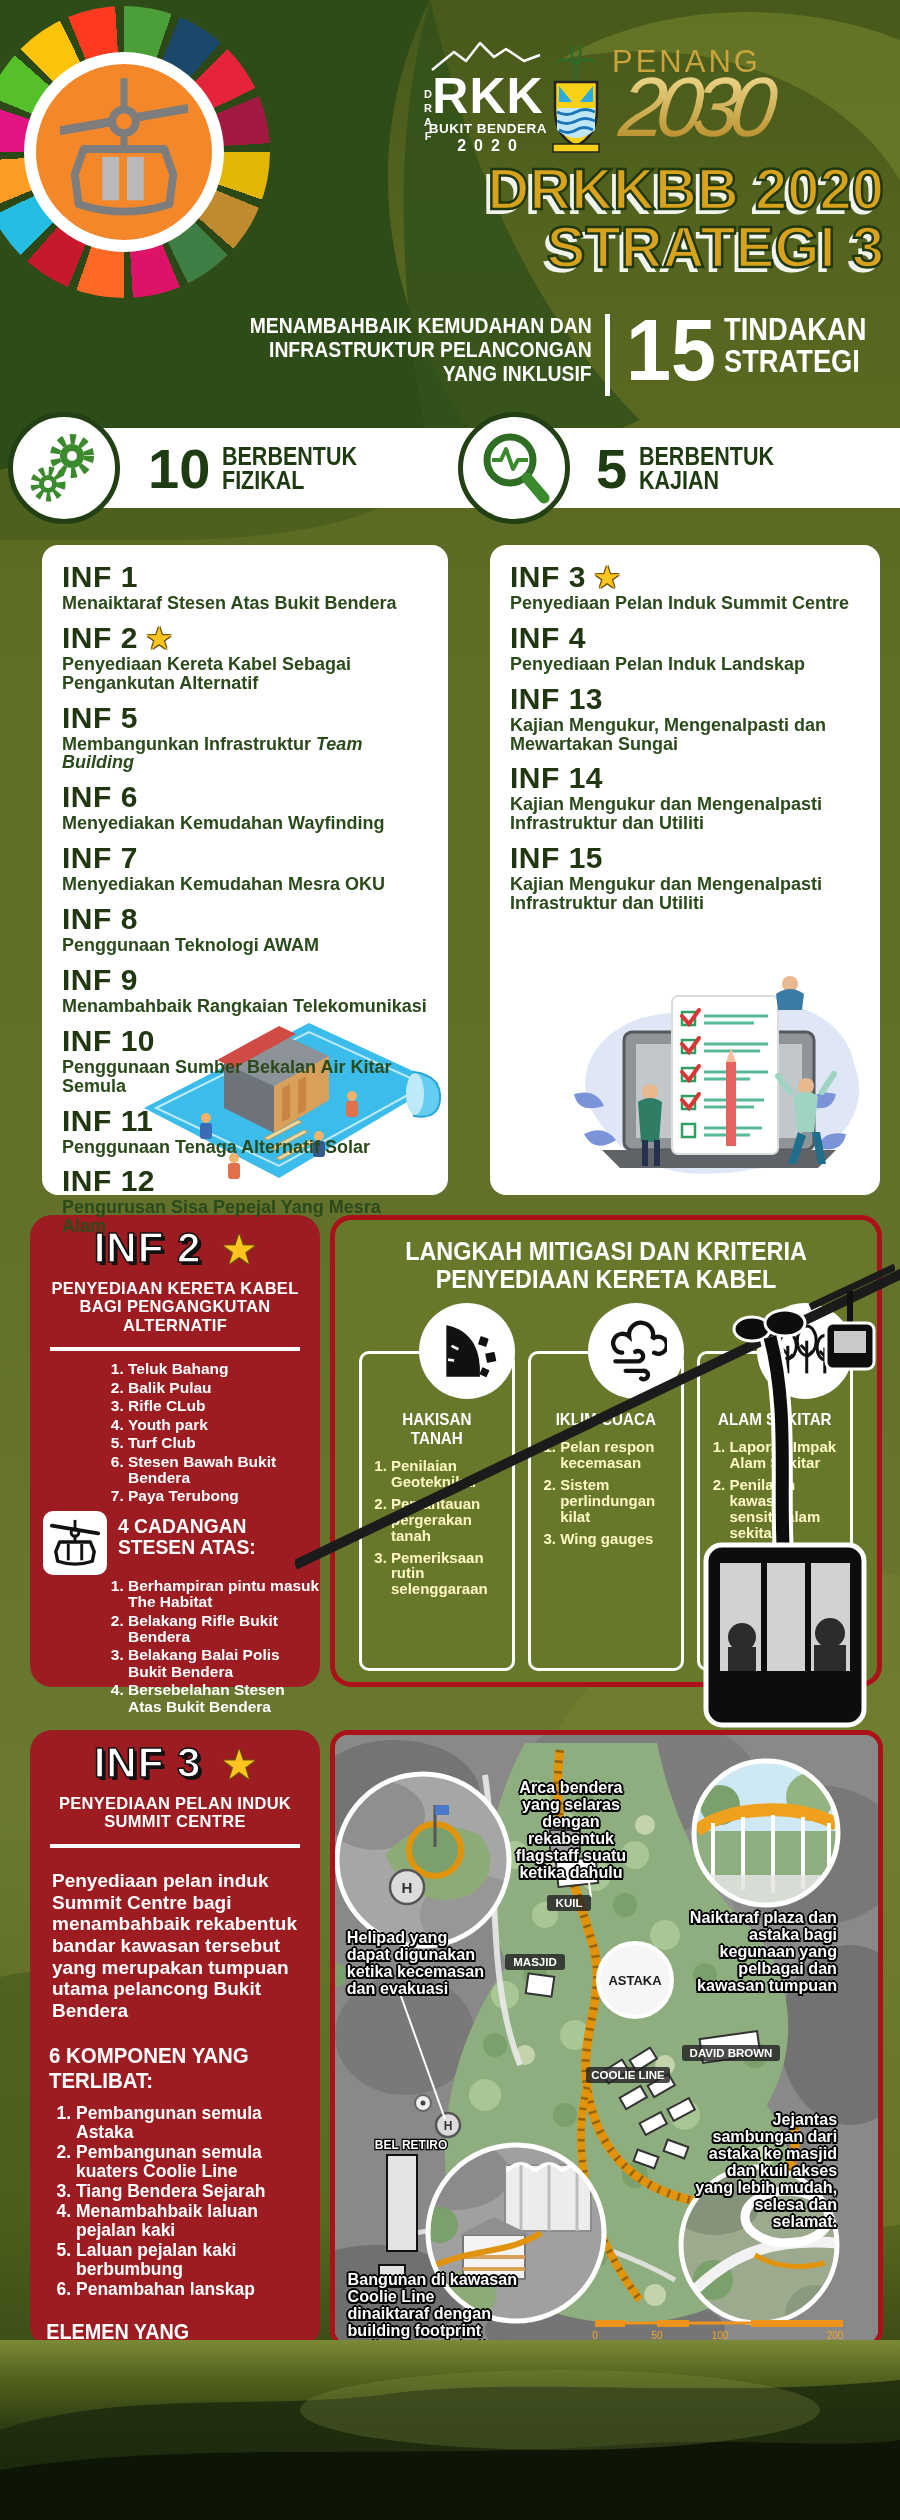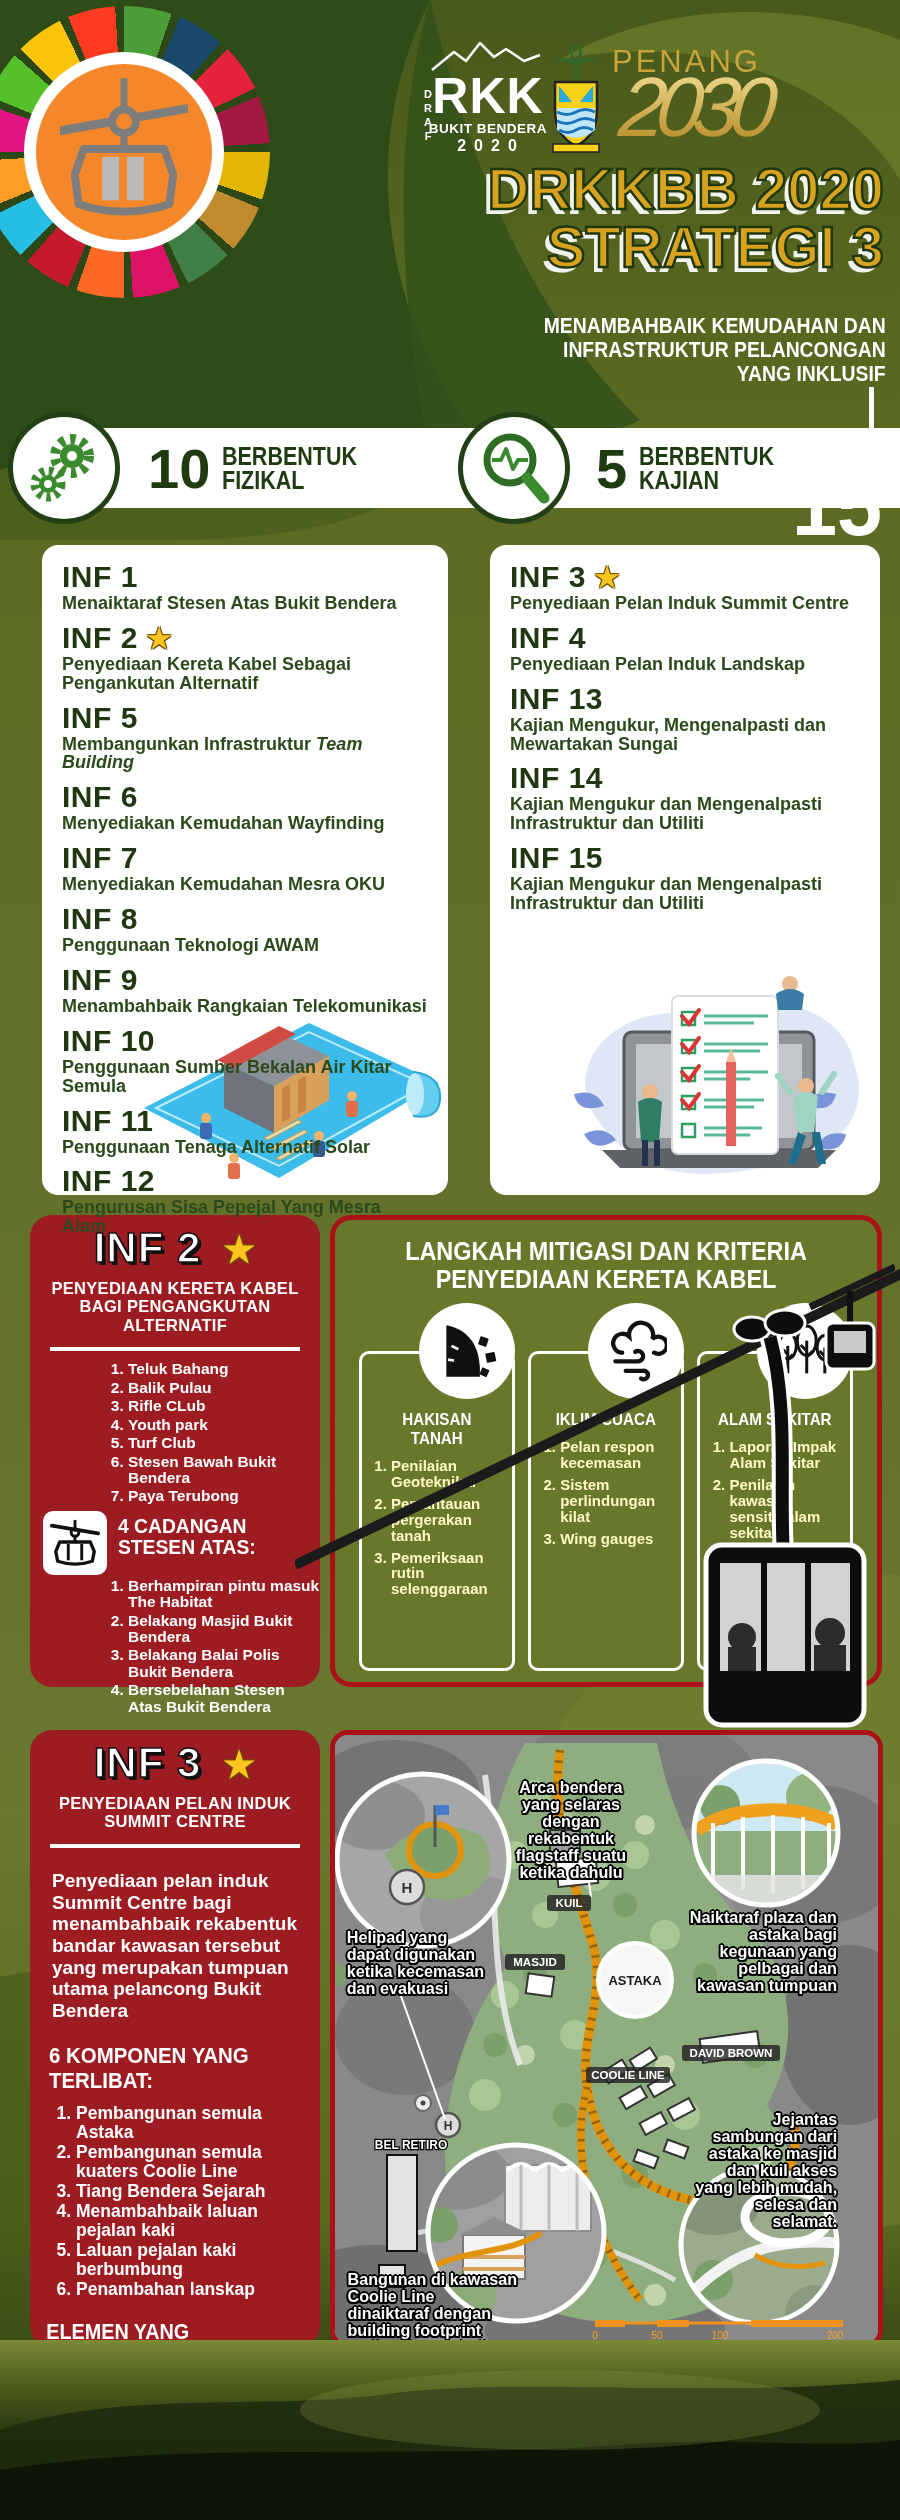--- a/index.html
+++ b/index.html
@@ -28,21 +28,21 @@
   .rkk-title{font-size:50px;font-weight:800;line-height:.9;letter-spacing:1px;}
   .rkk-sub{font-size:13.5px;font-weight:700;letter-spacing:.5px;margin-top:2px;}
   .rkk-year{font-size:16px;font-weight:700;letter-spacing:8px;margin-top:1px;margin-left:6px;}
   .p2030{left:612px;top:44px;width:280px;}
   .p2030-name{font-size:31px;letter-spacing:3px;font-weight:500;color:#c9a33c;}
   .p2030-year{font-size:84px;font-weight:300;font-style:italic;letter-spacing:-10px;line-height:.8;margin-top:-6px;margin-left:8px;
     background:linear-gradient(180deg,#ecd689,#b98f2c);-webkit-background-clip:text;background-clip:text;color:transparent;transform:skewX(-6deg);}
   .title{top:160px;right:16px;text-align:right;color:#d7a21d;font-weight:800;line-height:1.0;
     -webkit-text-stroke:2.5px #20380e;}
   .title .l{display:block;font-size:58px;letter-spacing:0px;text-shadow:-5px 5px 0 rgba(255,255,255,.92);}
-  .sub{top:314px;right:14px;display:flex;align-items:flex-end;color:#fff;flex-direction:column;}
+  .sub{top:314px;right:14px;display:flex;align-items:flex-start;color:#fff;}
   .sub-left{text-align:right;font-size:22px;font-weight:800;line-height:1.1;transform:scaleX(.88);transform-origin:right center;}
   .sub-div{width:5px;height:82px;background:#fff;margin:0 12px 0 14px;}
   .sub-count{font-size:88px;font-weight:800;line-height:.82;transform:scaleX(.92);}
   .sub-right{font-size:31px;font-weight:800;line-height:1.02;margin-left:4px;transform:scaleX(.88);transform-origin:left center;}
   
   .secbar{height:80px;background:#fff;border-radius:14px;display:flex;align-items:center;}
   .secnum{font-size:56px;font-weight:800;color:#1e3b12;margin-right:12px;}
   .seclbl{font-size:25px;font-weight:800;color:#1e3b12;line-height:.98;transform:scaleX(.86);transform-origin:left center;}
   .seccircle{width:112px;height:112px;border-radius:50%;background:#fff;border:5px solid #233f14;display:flex;align-items:center;justify-content:center;box-sizing:border-box;}
   
@@ -379,21 +379,21 @@
             <line x1="33" y1="27" x2="33" y2="44" stroke="#111" stroke-width="3"></line>
           </svg>
       </div>
       <div class="grph">
         <div>4 CADANGAN</div>
         <div>STESEN ATAS:</div>
       </div>
     </div>
     <ol class="redlist">
         <li>Berhampiran pintu masuk The Habitat</li>
-        <li>Belakang Masjid Bukit Bendera</li>
+        <li>Belakang Rifle Bukit Bendera</li>
         <li>Belakang Balai Polis Bukit Bendera</li>
         <li>Bersebelahan Stesen Atas Bukit Bendera</li>
       </ol>
   </div>
 
   <div class="abs mitcard" style="left:330px;top:1215px;width:552px;height:472px;">
     <div class="mittitle">
       <div>LANGKAH MITIGASI DAN KRITERIA</div>
       <div>PENYEDIAAN KERETA KABEL</div>
     </div>

